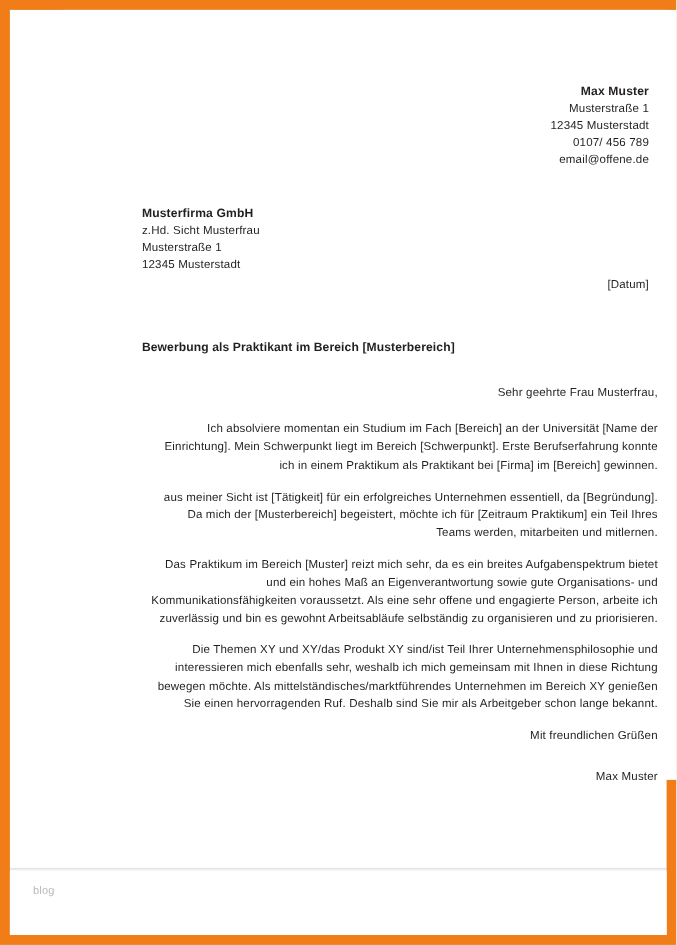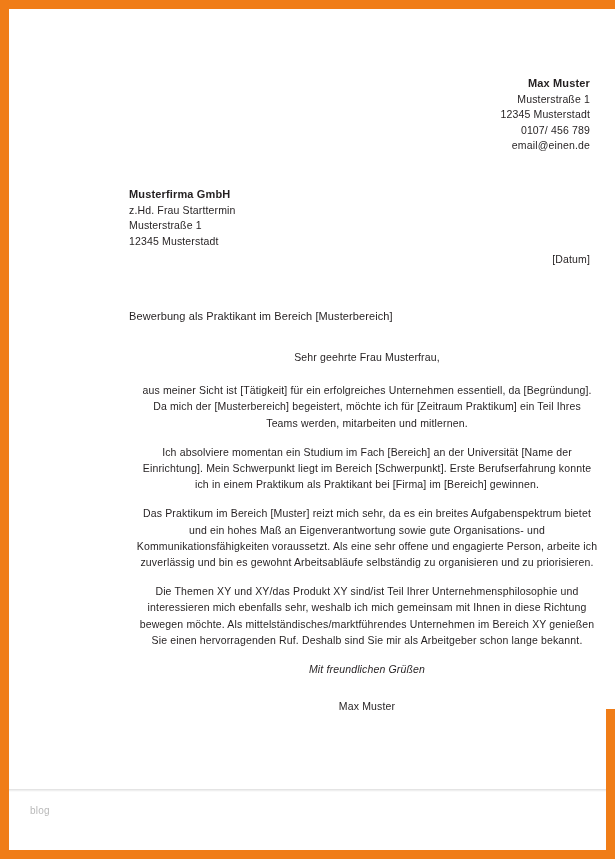--- a/index.html
+++ b/index.html
@@ -97,44 +97,43 @@
     position: absolute;
     right: 64px;
     top: 244px;
     font-size: 10.5px;
     letter-spacing: 0.15px;
   }
   .subject {
     position: absolute;
     left: 72px;
     top: 301px;
-    font-weight: normal;
+    font-weight: bold;
     font-size: 11px;
     letter-spacing: 0.1px;
   }
   .body {
     position: absolute;
     left: 79px;
     top: 340px;
     width: 462px;
     font-size: 10.5px;
     line-height: 16.2px;
     letter-spacing: 0.15px;
-    text-align: center;
+    text-align: right;
   }
   .body p {
     margin: 0 0 13px 0;
   }
   .body p.salute {
     margin-bottom: 17px;
   }
   .body p.closing {
     margin-top: 5px;
     margin-bottom: 21px;
-    font-style: italic;
   }
   .body p.signature {
     margin-bottom: 0;
   }
   .caret {
     display: inline-block;
     width: 0;
     border-left: 1px solid #2b2b2b;
     height: 11px;
     vertical-align: -2px;
@@ -147,38 +146,38 @@
 <div class="page-frame"></div>
 
 <div class="sheet">
   <div class="letter">
 
     <div class="sender">
       <div class="name">Max Muster</div>
       <div>Musterstraße 1</div>
       <div>12345 Musterstadt</div>
       <div>0107/ 456 789</div>
-      <div>email@einen.de</div>
+      <div>email@offene.de</div>
     </div>
 
     <div class="recipient">
       <div class="company">Musterfirma GmbH</div>
-      <div>z.Hd. Frau Starttermin</div>
+      <div>z.Hd. Sicht Musterfrau</div>
       <div>Musterstraße 1</div>
       <div>12345 Musterstadt</div>
     </div>
 
     <div class="date">[Datum]</div>
 
     <div class="subject">Bewerbung als Praktikant im Bereich [Musterbereich]</div>
 
     <div class="body">
       <p class="salute">Sehr geehrte Frau Musterfrau,</p>
+      <p>Ich absolviere momentan ein Studium im Fach [Bereich] an der Universität [Name der Einrichtung]. Mein Schwerpunkt liegt im Bereich [Schwerpunkt]. Erste Berufserfahrung konnte ich in einem Praktikum als Praktikant bei [Firma] im [Bereich] gewinnen.</p>
       <p>aus meiner Sicht ist [Tätigkeit] für ein erfolgreiches Unternehmen essentiell, da [Begründung]. Da mich der [Musterbereich] begeistert, möchte ich für [Zeitraum Praktikum] ein Teil Ihres Teams werden, mitarbeiten und mitlernen.</p>
-      <p>Ich absolviere momentan ein Studium im Fach [Bereich] an der Universität [Name der Einrichtung]. Mein Schwerpunkt liegt im Bereich [Schwerpunkt]. Erste Berufserfahrung konnte ich in einem Praktikum als Praktikant bei [Firma] im [Bereich] gewinnen.</p>
       <p>Das Praktikum im Bereich [Muster] reizt mich sehr, da es ein breites Aufgabenspektrum bietet und ein hohes Maß an Eigenverantwortung sowie gute Organisations- und Kommunikationsfähigkeiten voraussetzt. Als eine sehr offene und engagierte Person, arbeite ich zuverlässig und bin es gewohnt Arbeitsabläufe selbständig zu organisieren und zu priorisieren.</p>
       <p>Die Themen XY und XY/das Produkt XY sind/ist Teil Ihrer Unternehmensphilosophie und interessieren mich ebenfalls sehr, weshalb ich mich gemeinsam mit Ihnen in diese Richtung bewegen möchte. Als mittelständisches/marktführendes Unternehmen im Bereich XY genießen Sie einen hervorragenden Ruf. Deshalb sind Sie mir als Arbeitgeber schon lange bekannt.</p>
       <p class="closing">Mit freundlichen Grüßen</p>
       <p class="signature">Max Muster</p>
     </div>
 
   </div>
 </div>
 
 <div class="sheet-shadow"></div>

